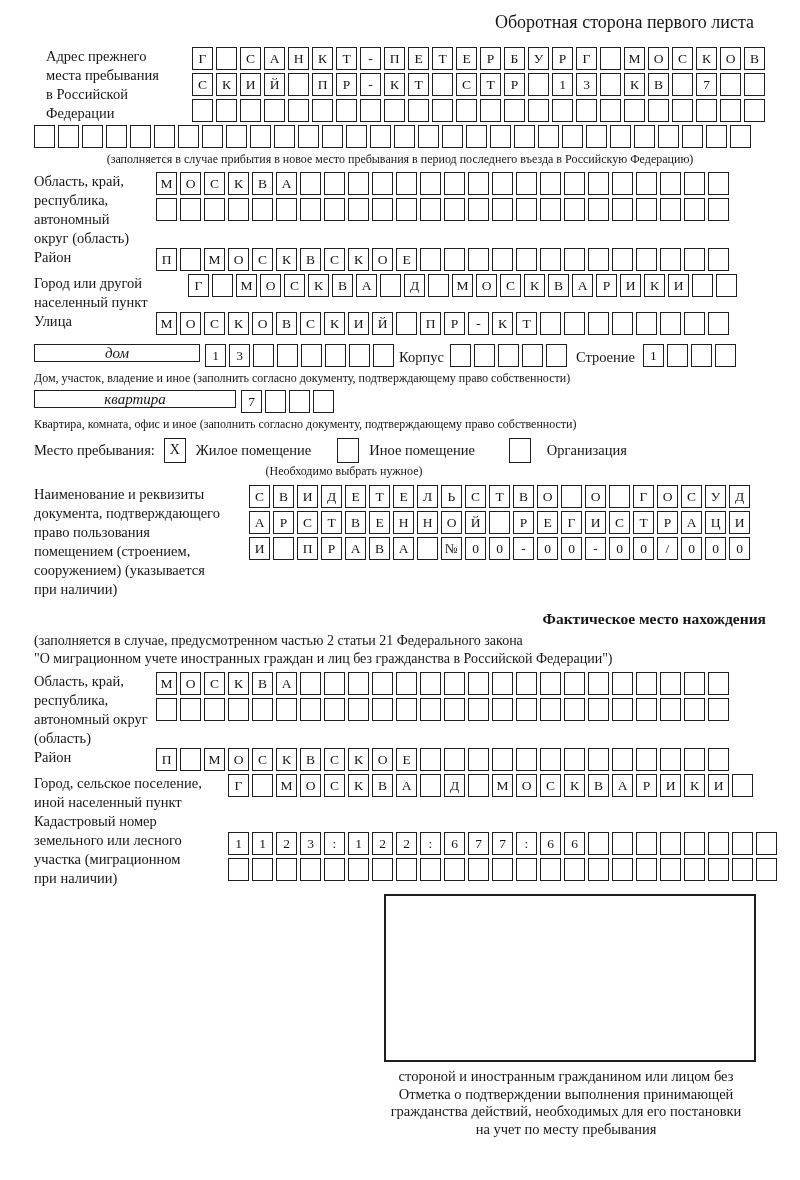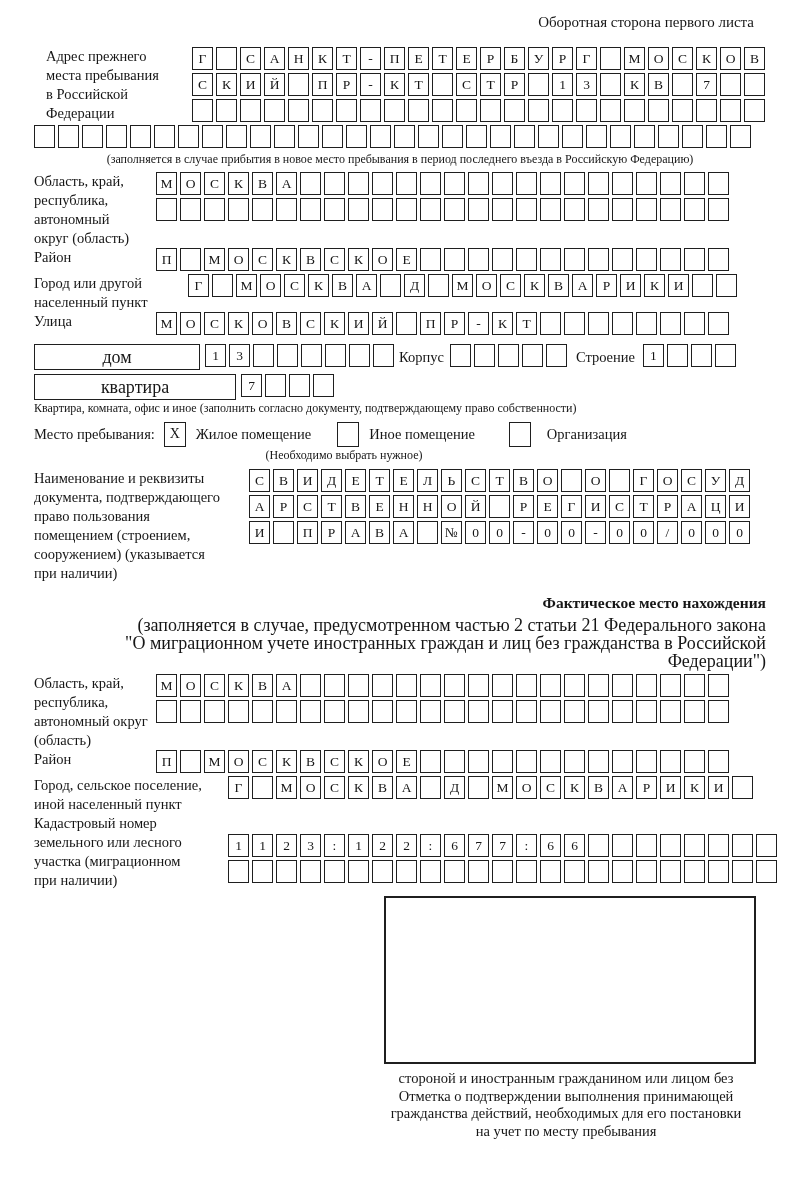--- a/index.html
+++ b/index.html
@@ -1,35 +1,35 @@
 <!DOCTYPE html>
 <html><head>
 <meta charset="utf-8">
 <style>
   html,body{margin:0;padding:0;background:#ffffff;}
   body{width:800px;height:1180px;font-family:"Liberation Serif","DejaVu Serif",serif;color:#161616;}
   .page{box-sizing:border-box;width:800px;height:1180px;padding:14px 34px 0 34px;overflow:hidden;}
-  .corner{text-align:right;font-size:15px;line-height:17px;padding-right:12px;}
+  .corner{text-align:right;font-size:18px;line-height:17px;padding-right:12px;}
   .frow{display:flex;align-items:flex-start;}
   .flabel{flex-shrink:0;font-size:14.5px;line-height:19px;}
   .w146{width:146px;} .w122{width:122px;} .w154{width:154px;} .w215{width:215px;} .w194{width:194px;}
   .cellcol{display:flex;flex-direction:column;}
   .cellrow{display:flex;margin-bottom:3px;}
   .cell{box-sizing:border-box;flex-shrink:0;width:21px;height:23px;border:1.6px solid #1f1f1f;margin-right:3px;
         display:flex;align-items:center;justify-content:center;font-size:13.5px;line-height:1;}
   .note{font-size:12px;line-height:16px;}
   .center{text-align:center;}
   .title{font-weight:bold;font-size:15.5px;line-height:19px;text-align:center;}
-  .labelbox{box-sizing:border-box;border:1.6px solid #1f1f1f;height:26px;display:flex;align-items:center;
-        justify-content:center;font-size:18px;flex-shrink:0;}
+  .labelbox{box-sizing:border-box;border:1.6px solid #1f1f1f;height:18px;display:flex;align-items:center;
+        justify-content:center;font-size:15px;flex-shrink:0;font-style:italic;}
   .inlinelabel{font-size:14.5px;line-height:26px;white-space:nowrap;}
   .checkbox{box-sizing:border-box;width:22px;height:25px;border:1.6px solid #1f1f1f;display:flex;align-items:center;
         justify-content:center;font-size:14px;flex-shrink:0;}
   .mt4{margin-top:4px;} .mt5{margin-top:5px;} .mt6{margin-top:6px;} .mt10{margin-top:10px;text-align:right;} .mt16{margin-top:16px;margin-left:12px;}
-  .facnote{font-size:18px;line-height:18px;text-align:right;}
+  .facnote{font-size:14px;line-height:18px;text-align:left;}
   .kadcells{margin-top:20px;}
   .stampwrap{width:400px;margin-left:auto;margin-top:6px;}
   .stampbox{box-sizing:border-box;width:372px;height:168px;border:2px solid #1f1f1f;margin-left:auto;margin-right:10px;}
   .stampcap{margin-top:6px;text-align:center;font-size:14.5px;line-height:17.5px;}
 </style>
 </head>
 <body>
 
 <div class="page">
 
@@ -334,20 +334,21 @@
         <span class="cell"></span>
       </div>
     <div class="inlinelabel" style="margin:0 8px 0 6px;">Строение</div>
     <div class="cellrow">
         <span class="cell">1</span>
         <span class="cell"></span>
         <span class="cell"></span>
         <span class="cell"></span>
       </div>
   </div>
+  <div class="note">Дом, участок, владение и иное (заполнить согласно документу, подтверждающему право собственности)</div>
 
   <div class="frow mt4">
     <div class="labelbox" style="width:202px;">квартира</div>
     <div class="cellrow" style="margin-left:5px;">
         <span class="cell">7</span>
         <span class="cell"></span>
         <span class="cell"></span>
         <span class="cell"></span>
       </div>
   </div>

